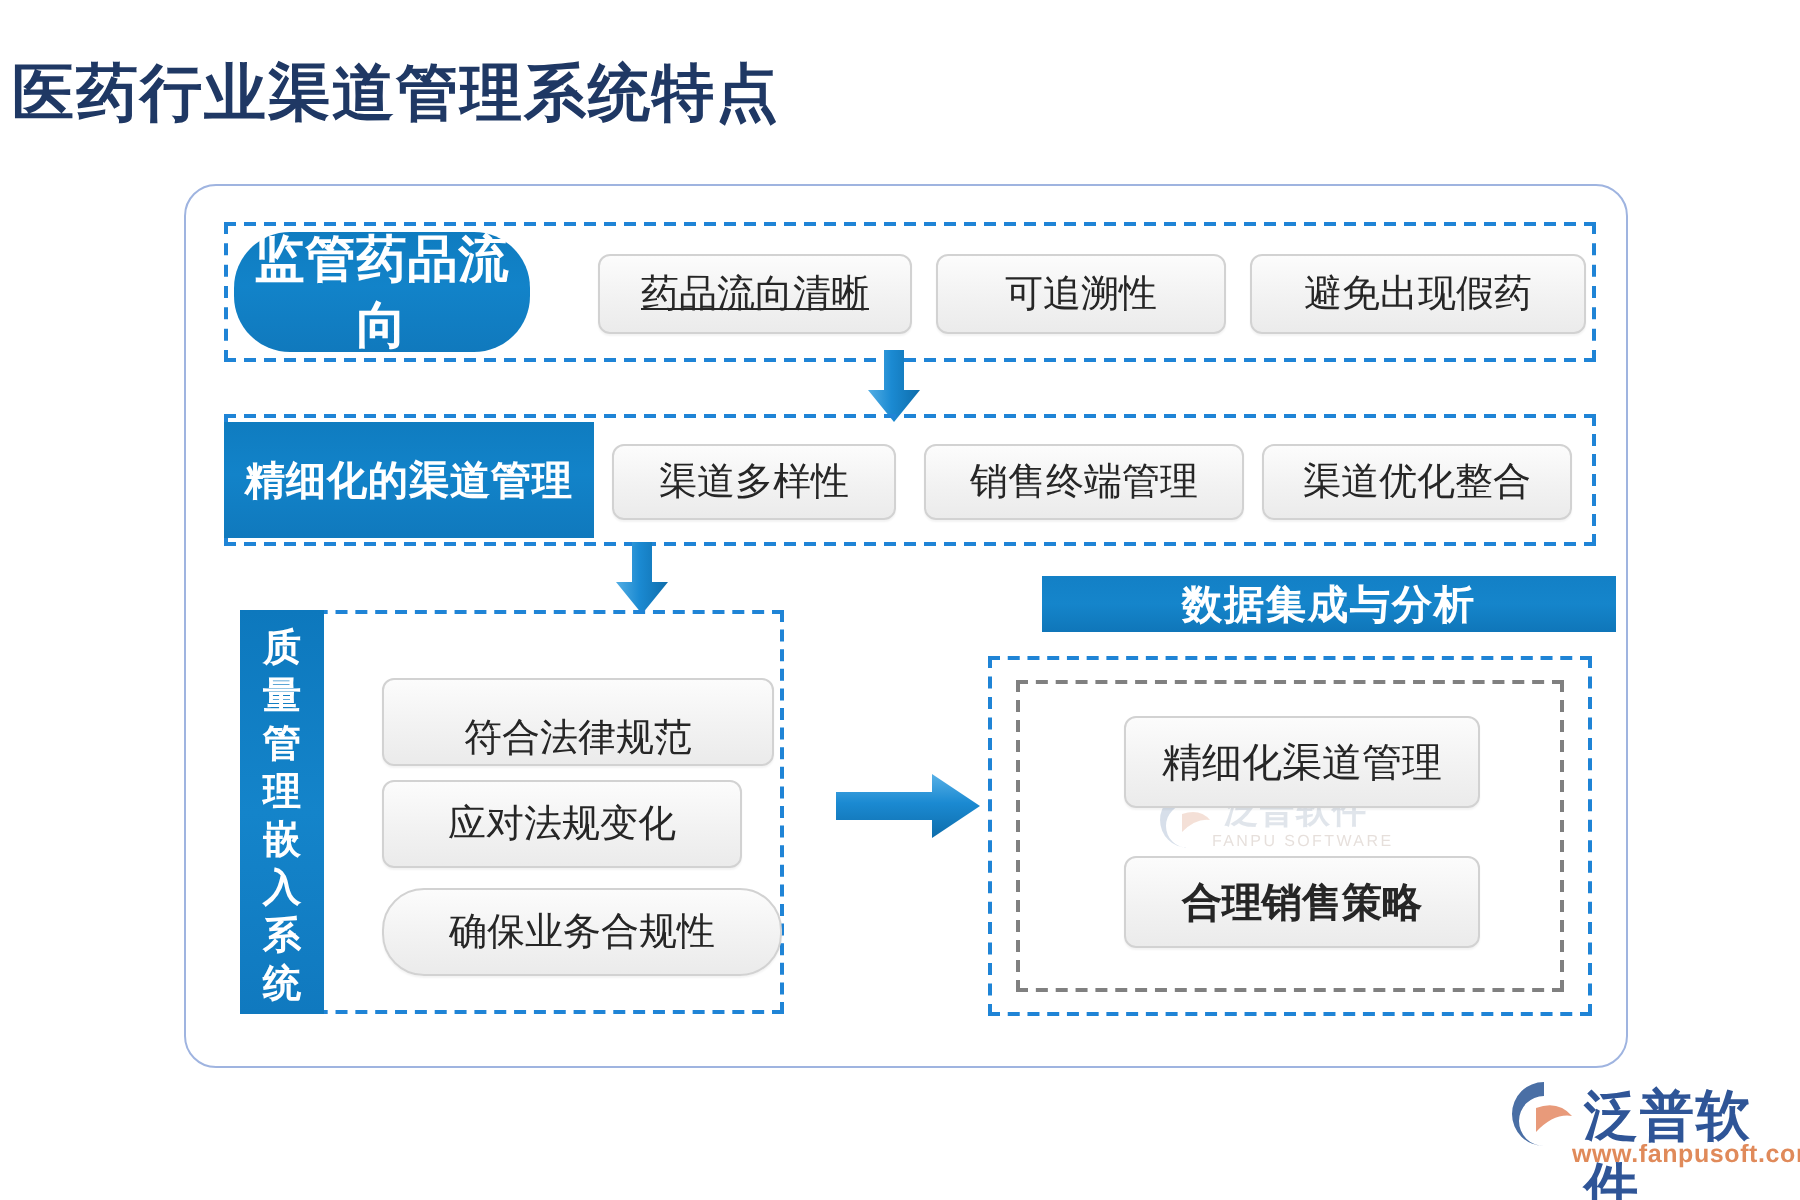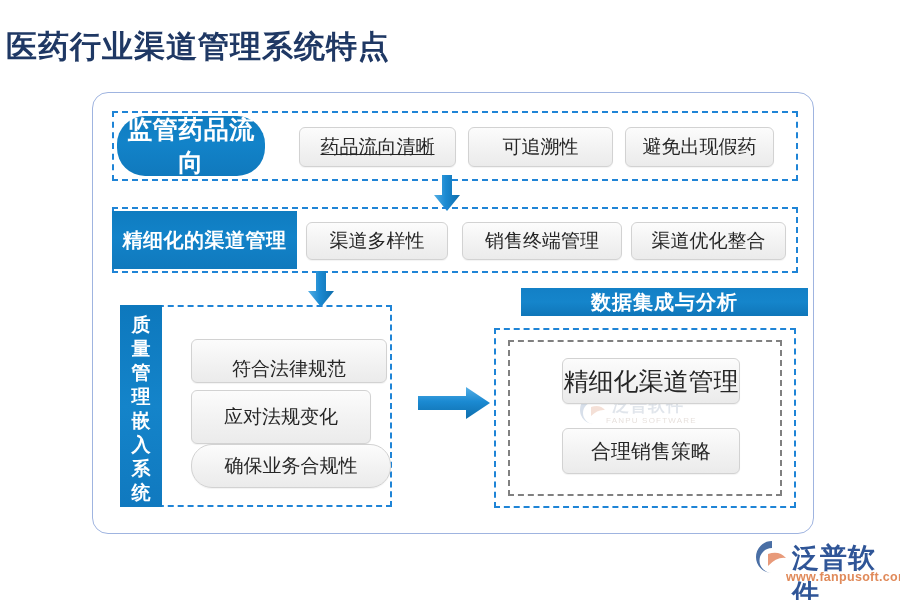--- a/index.html
+++ b/index.html
@@ -185,21 +185,21 @@
   <div class="blue-chip" style="left:117px; top:116px; width:148px; height:60px; font-size:25px;border-radius:28px;">
     <span>监管药品流向</span>
   </div>
 
   <div class="grey-btn" style="left:299px; top:127px; width:157px; height:40px;text-decoration:underline;">
     <span>药品流向清晰</span>
   </div>
   <div class="grey-btn" style="left:468px; top:127px; width:145px; height:40px;">
     <span>可追溯性</span>
   </div>
-  <div class="grey-btn" style="left:625px; top:127px; width:149px; height:40px;">
+  <div class="grey-btn" style="left:625px; top:127px; width:168px; height:40px;">
     <span>避免出现假药</span>
   </div>
 
   <svg class="arrow" style="left:434px; top:175px;" width="26" height="36" viewBox="0 0 26 36">
     <defs>
       <linearGradient id="gdown1" x1="0" y1="0" x2="1" y2="0">
         <stop offset="0%" stop-color="#53aee4"></stop>
         <stop offset="45%" stop-color="#1b8ad2"></stop>
         <stop offset="100%" stop-color="#0e6dab"></stop>
       </linearGradient>
@@ -243,21 +243,21 @@
     <span>理</span>
     <span>嵌</span>
     <span>入</span>
     <span>系</span>
     <span>统</span>
   </div>
 
   <div class="grey-btn" style="left:191px; top:339px; width:196px; height:44px;align-items:flex-end;">
     <span>符合法律规范</span>
   </div>
-  <div class="grey-btn" style="left:191px; top:390px; width:180px; height:54px;">
+  <div class="grey-btn" style="left:191px; top:390px; width:180px; height:44px;">
     <span>应对法规变化</span>
   </div>
   <div class="grey-btn" style="left:191px; top:444px; width:200px; height:44px;border-radius:21px;">
     <span>确保业务合规性</span>
   </div>
 
   <svg class="arrow" style="left:418px; top:385px;" width="72" height="36" viewBox="0 0 72 36">
     <defs>
       <linearGradient id="gright" x1="0" y1="0" x2="0" y2="1">
         <stop offset="0%" stop-color="#57b0e6"></stop>
@@ -278,24 +278,24 @@
 
   <div class="watermark">
     <svg width="32" height="32" viewBox="0 0 32 32" style="position:absolute; left:0; top:2px;">
       <path d="M16 2 A14 14 0 1 0 16 30 A11 11 0 1 1 16 8 Z" fill="#8fa6c4"></path>
       <path d="M13 13 q9 -3 14 3 q-7 -1 -14 6 Z" fill="#e2a98e"></path>
     </svg>
     <div class="wm-text">泛普软件</div>
     <div class="wm-sub">FANPU SOFTWARE</div>
   </div>
 
-  <div class="grey-btn" style="left:562px; top:358px; width:178px; height:46px; font-size:25px;">
+  <div class="grey-btn" style="left:562px; top:358px; width:178px; height:46px; font-size:20px;">
     <span>精细化渠道管理</span>
   </div>
-  <div class="grey-btn" style="left:562px; top:428px; width:178px; height:46px; font-size:20px;">
+  <div class="grey-btn" style="left:562px; top:428px; width:178px; height:46px; font-size:20px;font-weight:bold;">
     <span>合理销售策略</span>
   </div>
 
   <div class="logo">
     <svg width="40" height="34" viewBox="0 0 40 34" style="position:absolute; left:0; top:0;">
       <path d="M20 1 A16 16 0 1 0 20 33 A12.5 12.5 0 1 1 20 8 Z" fill="#4a6fa5"></path>
       <path d="M16 14 q11 -4 18 4 q-9 -1.5 -18 8 Z" fill="#e89a7a"></path>
     </svg>
     <div class="logo-name">泛普软件</div>
     <div class="logo-url">www.fanpusoft.com</div>

